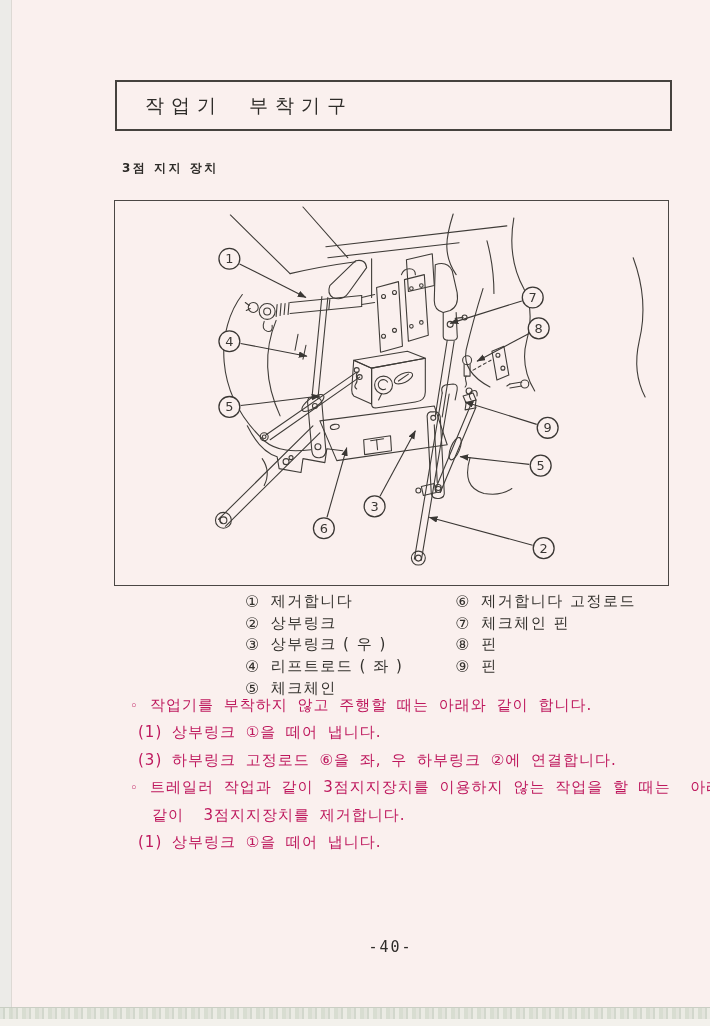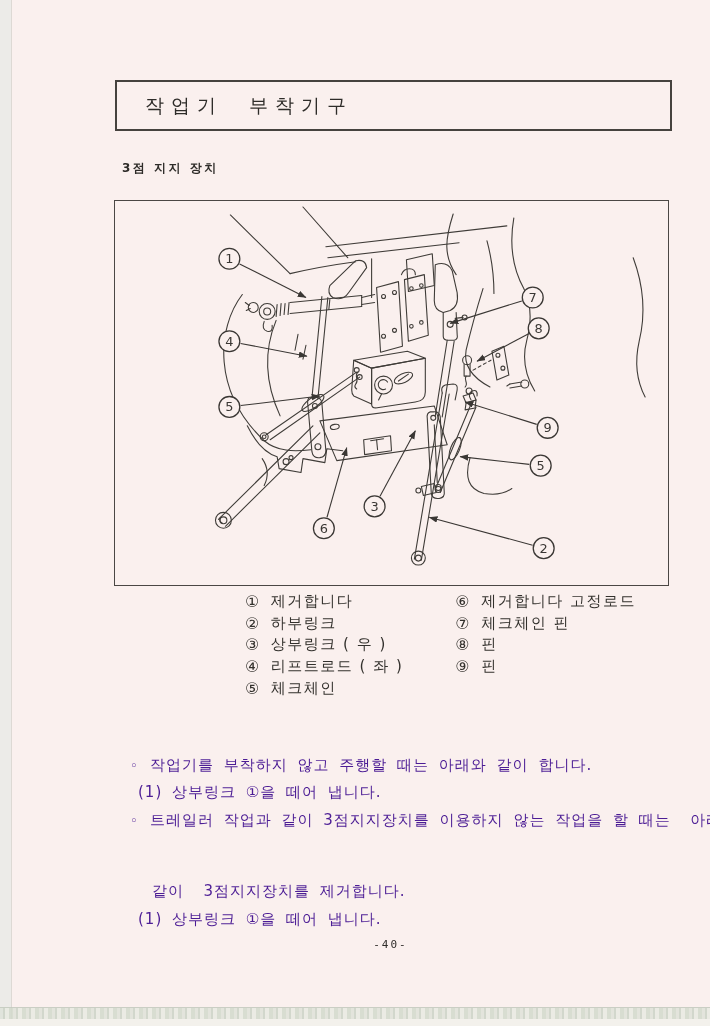--- a/index.html
+++ b/index.html
@@ -33,29 +33,29 @@
 
   
   .legend{position:absolute;left:245px;top:591px;display:flex;font-size:15px;
     letter-spacing:1.5px;color:#33312d;}
   .legend .col{display:flex;flex-direction:column;}
   .legend .col.right{margin-left:52px;}
   .lg-row{height:21.6px;display:flex;align-items:center;white-space:pre;}
   .lg-num{margin-right:10px;font-size:16px;}
 
   
-  .bodytext{position:absolute;left:130px;top:752px;width:480px;font-size:15px;
-    letter-spacing:1px;word-spacing:4px;color:#4c1d95;}
+  .bodytext{position:absolute;left:130px;top:692px;width:480px;font-size:15px;
+    letter-spacing:1px;word-spacing:4px;color:#be185d;}
   .b-line{line-height:27.4px;white-space:pre;}
   .b-line .bullet{display:inline-block;width:20px;font-size:13px;}
   .ind-1{padding-left:8px;}
-  .ind-2{padding-left:22px;margin-top:44px;}
+  .ind-2{padding-left:22px;}
 
   .page-number{position:absolute;left:114px;top:938px;width:553px;text-align:center;
-    font-size:11px;letter-spacing:2px;color:#2e2c29;font-family:"DejaVu Sans Mono","Liberation Mono",monospace;}
+    font-size:15px;letter-spacing:2px;color:#2e2c29;font-family:"DejaVu Sans Mono","Liberation Mono",monospace;}
 </style>
 </head>
 <body>
 
 <div class="scan-left"></div>
 
 <div class="title-box">
   <span class="t">작업기  부착기구</span>
 </div>
 
@@ -239,36 +239,37 @@
         <line x1="419.8963515572127" y1="346.0068425936834" x2="316" y2="318" stroke="#3a3734" stroke-width="1.1" marker-end="url(#ah)"></line>
         <circle cx="431" cy="349" r="10.5" fill="#faf0ee" stroke="#3a3734" stroke-width="1.3"></circle>
         <text x="431" y="353.5" text-anchor="middle" font-size="13" fill="#3a3734" font-family="&quot;DejaVu Sans&quot;,&quot;Liberation Sans&quot;,sans-serif">2</text>
       </g>
   </svg>
 </div>
 
 <div class="legend">
   <div class="col left" id="legend-left">
       <div class="lg-row"><span class="lg-num">①</span><span>제거합니다</span></div>
-      <div class="lg-row"><span class="lg-num">②</span><span>하부링크</span></div>
+      <div class="lg-row"><span class="lg-num">②</span><span>상부링크</span></div>
       <div class="lg-row"><span class="lg-num">③</span><span>상부링크 ( 우 )</span></div>
       <div class="lg-row"><span class="lg-num">④</span><span>리프트로드 ( 좌 )</span></div>
       <div class="lg-row"><span class="lg-num">⑤</span><span>체크체인</span></div>
     </div>
   <div class="col right" id="legend-right">
       <div class="lg-row"><span class="lg-num">⑥</span><span>제거합니다 고정로드</span></div>
       <div class="lg-row"><span class="lg-num">⑦</span><span>체크체인 핀</span></div>
       <div class="lg-row"><span class="lg-num">⑧</span><span>핀</span></div>
       <div class="lg-row"><span class="lg-num">⑨</span><span>핀</span></div>
     </div>
 </div>
 
 <div class="bodytext" id="bodytext">
     <div class="b-line ind-0"><span class="bullet">◦</span><span>작업기를 부착하지 않고 주행할 때는 아래와 같이 합니다.</span></div>
     <div class="b-line ind-1"><span>(1) 상부링크 ①을 떼어 냅니다.</span></div>
+    <div class="b-line ind-1"><span>(3) 하부링크 고정로드 ⑥을 좌, 우 하부링크 ②에 연결합니다.</span></div>
     <div class="b-line ind-0"><span class="bullet">◦</span><span>트레일러 작업과 같이 3점지지장치를 이용하지 않는 작업을 할 때는  아래와</span></div>
     <div class="b-line ind-2"><span>같이  3점지지장치를 제거합니다.</span></div>
     <div class="b-line ind-1"><span>(1) 상부링크 ①을 떼어 냅니다.</span></div>
   </div>
 
 <div class="page-number">-40-</div>
 
 <div class="scan-bottom"></div>
 <div class="scan-bottom2"></div>
 

